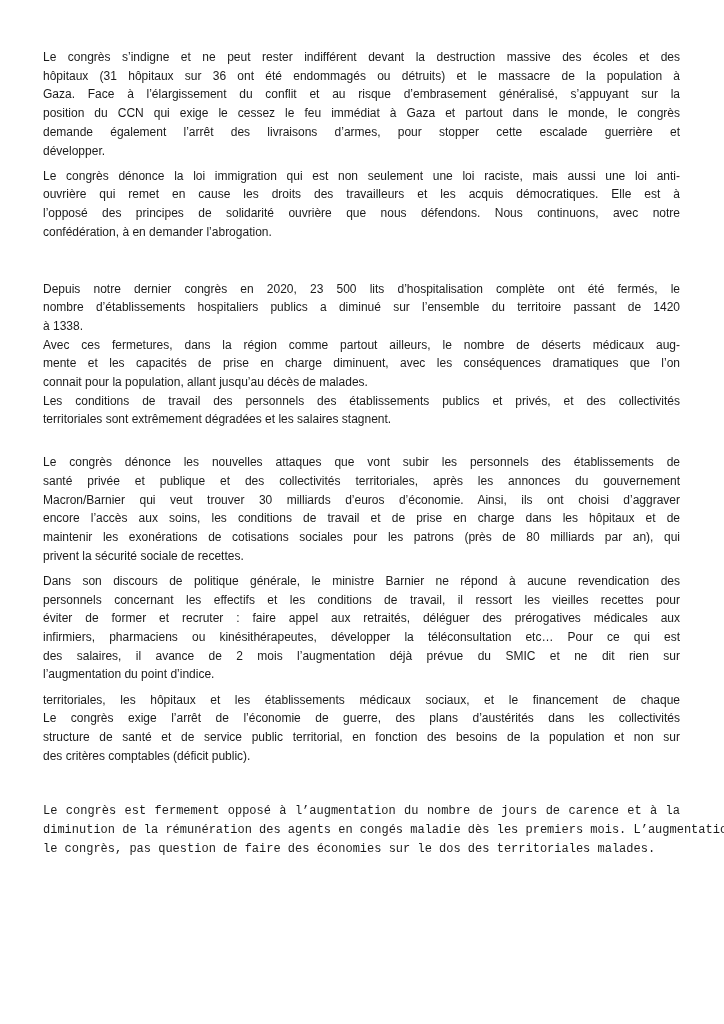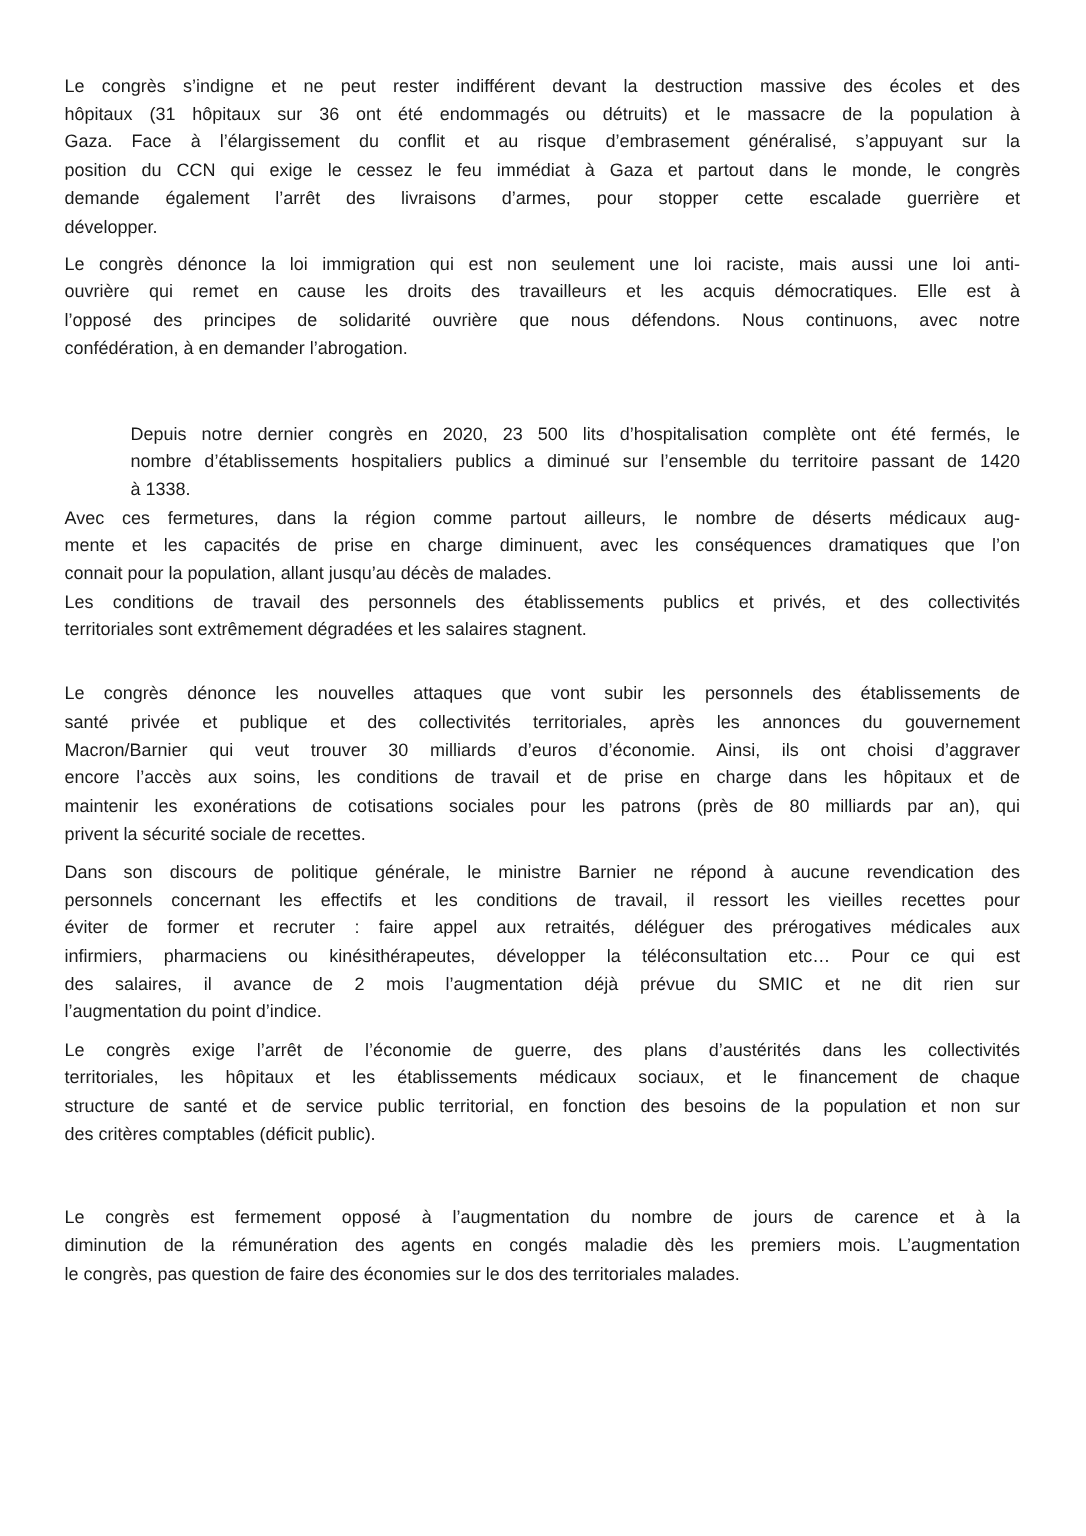--- a/index.html
+++ b/index.html
@@ -23,23 +23,23 @@
       line-height: 18.7px;
       color: #1a1a1a;
     }
     .para {
       margin: 0;
       text-align: justify;
       text-align-last: left;
       hyphens: manual;
     }
     .sp-normal { margin-top: 6.5px; }
-    .sp-large { margin-top: 38px; margin-left: 44px; }
+    .sp-large { margin-top: 38px; }
     .sp-mid { margin-top: 24px; }
-    .sp-mid2 { margin-top: 37px; }
+    .sp-mid2 { margin-top: 37px; font-family: Liberation Mono, monospace; }
     .sp-mid3 { margin-top: 29px; }
     .sp-none { margin-top: 0; }
     .line {
       display: block;
       text-align: justify;
       text-align-last: justify;
       white-space: nowrap;
     }
     .line.last {
       text-align-last: left;
@@ -95,22 +95,22 @@
   <div class="para sp-normal">
     <span class="line">Dans son discours de politique générale, le ministre Barnier ne répond à aucune revendication des</span>
     <span class="line">personnels concernant les effectifs et les conditions de travail, il ressort les vieilles recettes pour</span>
     <span class="line">éviter de former et recruter : faire appel aux retraités, déléguer des prérogatives médicales aux</span>
     <span class="line">infirmiers, pharmaciens ou kinésithérapeutes, développer la téléconsultation etc… Pour ce qui est</span>
     <span class="line">des salaires, il avance de 2 mois l’augmentation déjà prévue du SMIC et ne dit rien sur</span>
     <span class="line last">l’augmentation du point d’indice.</span>
   </div>
 
   <div class="para sp-normal">
+    <span class="line">territoriales, les hôpitaux et les établissements médicaux sociaux, et le financement de chaque</span>
     <span class="line">Le congrès exige l’arrêt de l’économie de guerre, des plans d’austérités dans les collectivités</span>
-    <span class="line">territoriales, les hôpitaux et les établissements médicaux sociaux, et le financement de chaque</span>
     <span class="line">structure de santé et de service public territorial, en fonction des besoins de la population et non sur</span>
     <span class="line last">des critères comptables (déficit public).</span>
   </div>
 
   <div class="para sp-mid2">
     <span class="line">Le congrès est fermement opposé à l’augmentation du nombre de jours de carence et à la</span>
     <span class="line">diminution de la rémunération des agents en congés maladie dès les premiers mois. L’augmentation</span>
     <span class="line last">le congrès, pas question de faire des économies sur le dos des territoriales malades.</span>
   </div>
 

